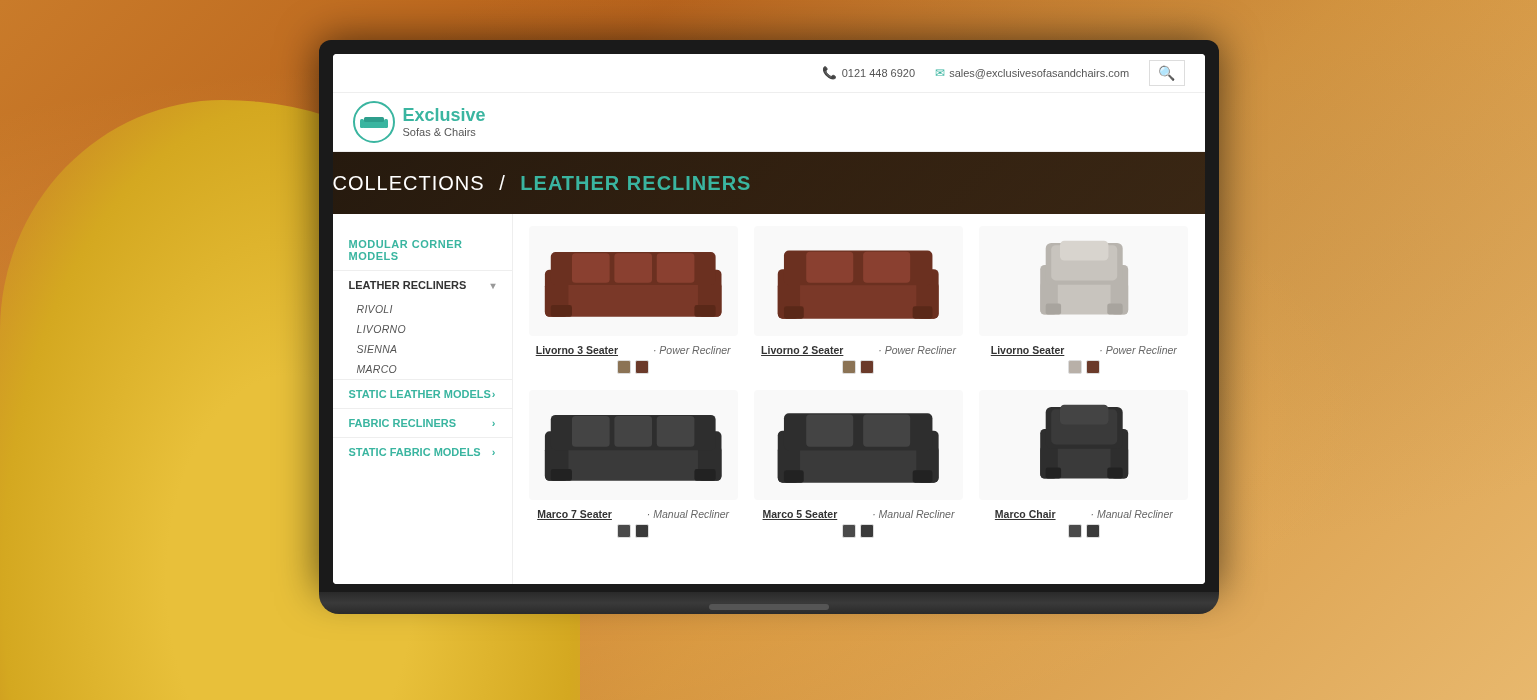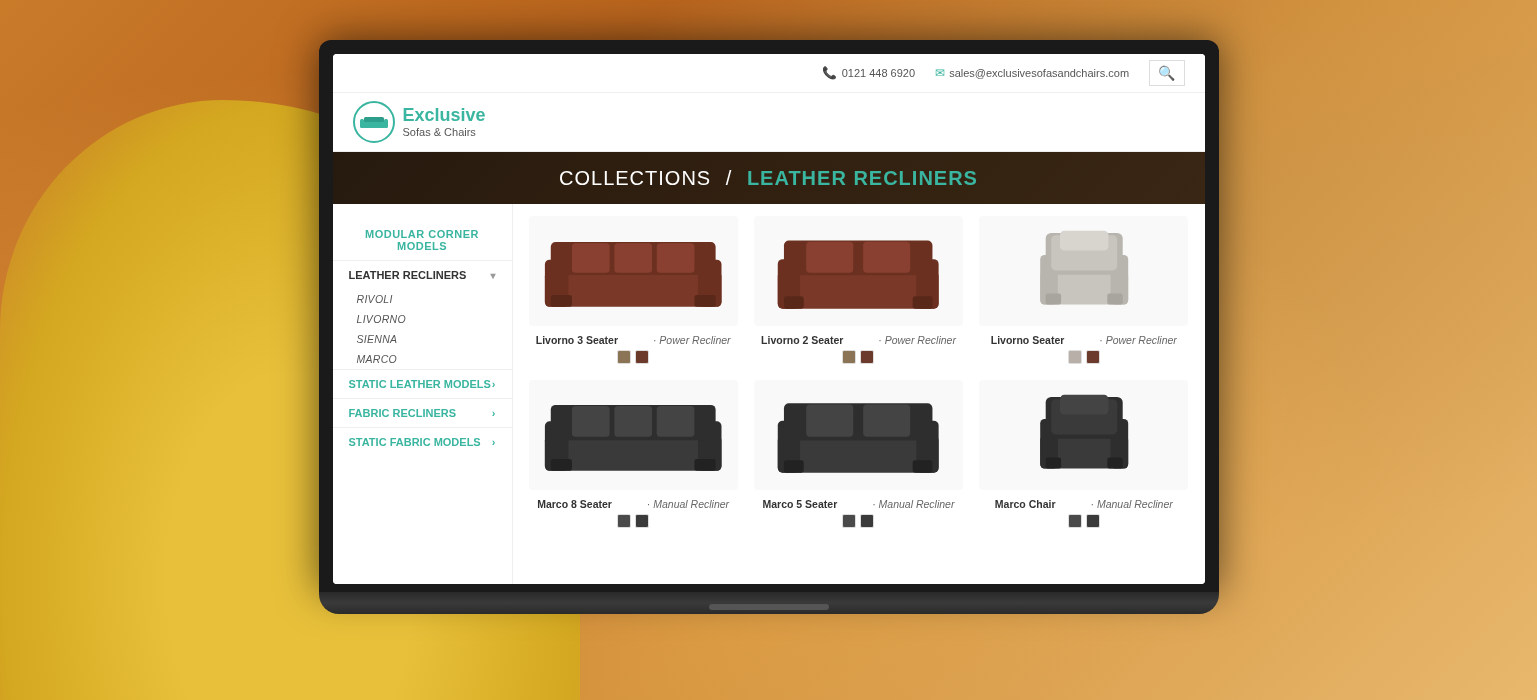--- a/index.html
+++ b/index.html
@@ -181,24 +181,23 @@
     }
     .nav-item .dropdown-arrow {
       font-size: 9px;
       margin-left: 3px;
     }
 
     
     .hero-banner {
       background: linear-gradient(rgba(30,20,10,0.75), rgba(30,20,10,0.75)),
                   linear-gradient(135deg, #3d2b1a 0%, #6b4422 50%, #8b5e32 100%);
-      height: 52px;
-      display: flex;
-      align-items: center;
-      justify-content: center;
+      height: 62px;
+      display: flex;
+      align-items: center;
     }
     .breadcrumb-text {
       color: #fff;
       font-size: 20px;
       font-weight: 300;
       letter-spacing: 1px;
       text-transform: uppercase;
     }
     .breadcrumb-text .separator {
       margin: 0 8px;
@@ -225,21 +224,20 @@
       border-right: 1px solid #eee;
     }
     .sidebar-category {
       padding: 8px 16px;
       font-size: 11px;
       font-weight: bold;
       text-transform: uppercase;
       color: #3ab5a0;
       cursor: pointer;
       letter-spacing: 0.5px;
-      text-align: center;
     }
 
     .sidebar-section {
       border-top: 1px solid #eee;
     }
     .sidebar-section-header {
       display: flex;
       justify-content: space-between;
       align-items: center;
       padding: 8px 16px;
@@ -310,20 +308,21 @@
       width: 90%;
       height: 90%;
     }
     .product-name {
       font-size: 10.5px;
       color: #333;
       margin-bottom: 4px;
     }
     .product-name .model {
       font-weight: bold;
+      text-decoration: underline;
     }
     .product-name .type {
       font-style: italic;
       color: #666;
       font-weight: normal;
       margin-left: 32px;
     }
     .color-swatches {
       display: flex;
       justify-content: center;
@@ -504,21 +503,21 @@
                   <rect x="135" y="28" width="20" height="42" rx="4" fill="#2e2e2e"></rect>
                   <rect x="10" y="14" width="140" height="30" rx="4" fill="#2e2e2e"></rect>
                   <rect x="10" y="60" width="18" height="10" rx="2" fill="#222"></rect>
                   <rect x="132" y="60" width="18" height="10" rx="2" fill="#222"></rect>
                   <rect x="28" y="15" width="32" height="26" rx="3" fill="#444"></rect>
                   <rect x="64" y="15" width="32" height="26" rx="3" fill="#444"></rect>
                   <rect x="100" y="15" width="32" height="26" rx="3" fill="#444"></rect>
                 </svg>
               </div>
               <div class="product-name">
-                <span class="model">Marco 8 Seater</span>
+                <span class="model">Marco 7 Seater</span>
                 <span class="type"> · Manual Recliner</span>
               </div>
               <div class="color-swatches">
                 <div class="swatch" style="background:#4a4a4a;"></div>
                 <div class="swatch" style="background:#3a3a3a;"></div>
               </div>
             </div>
 
             <div class="product-card">
               <div class="product-img">

